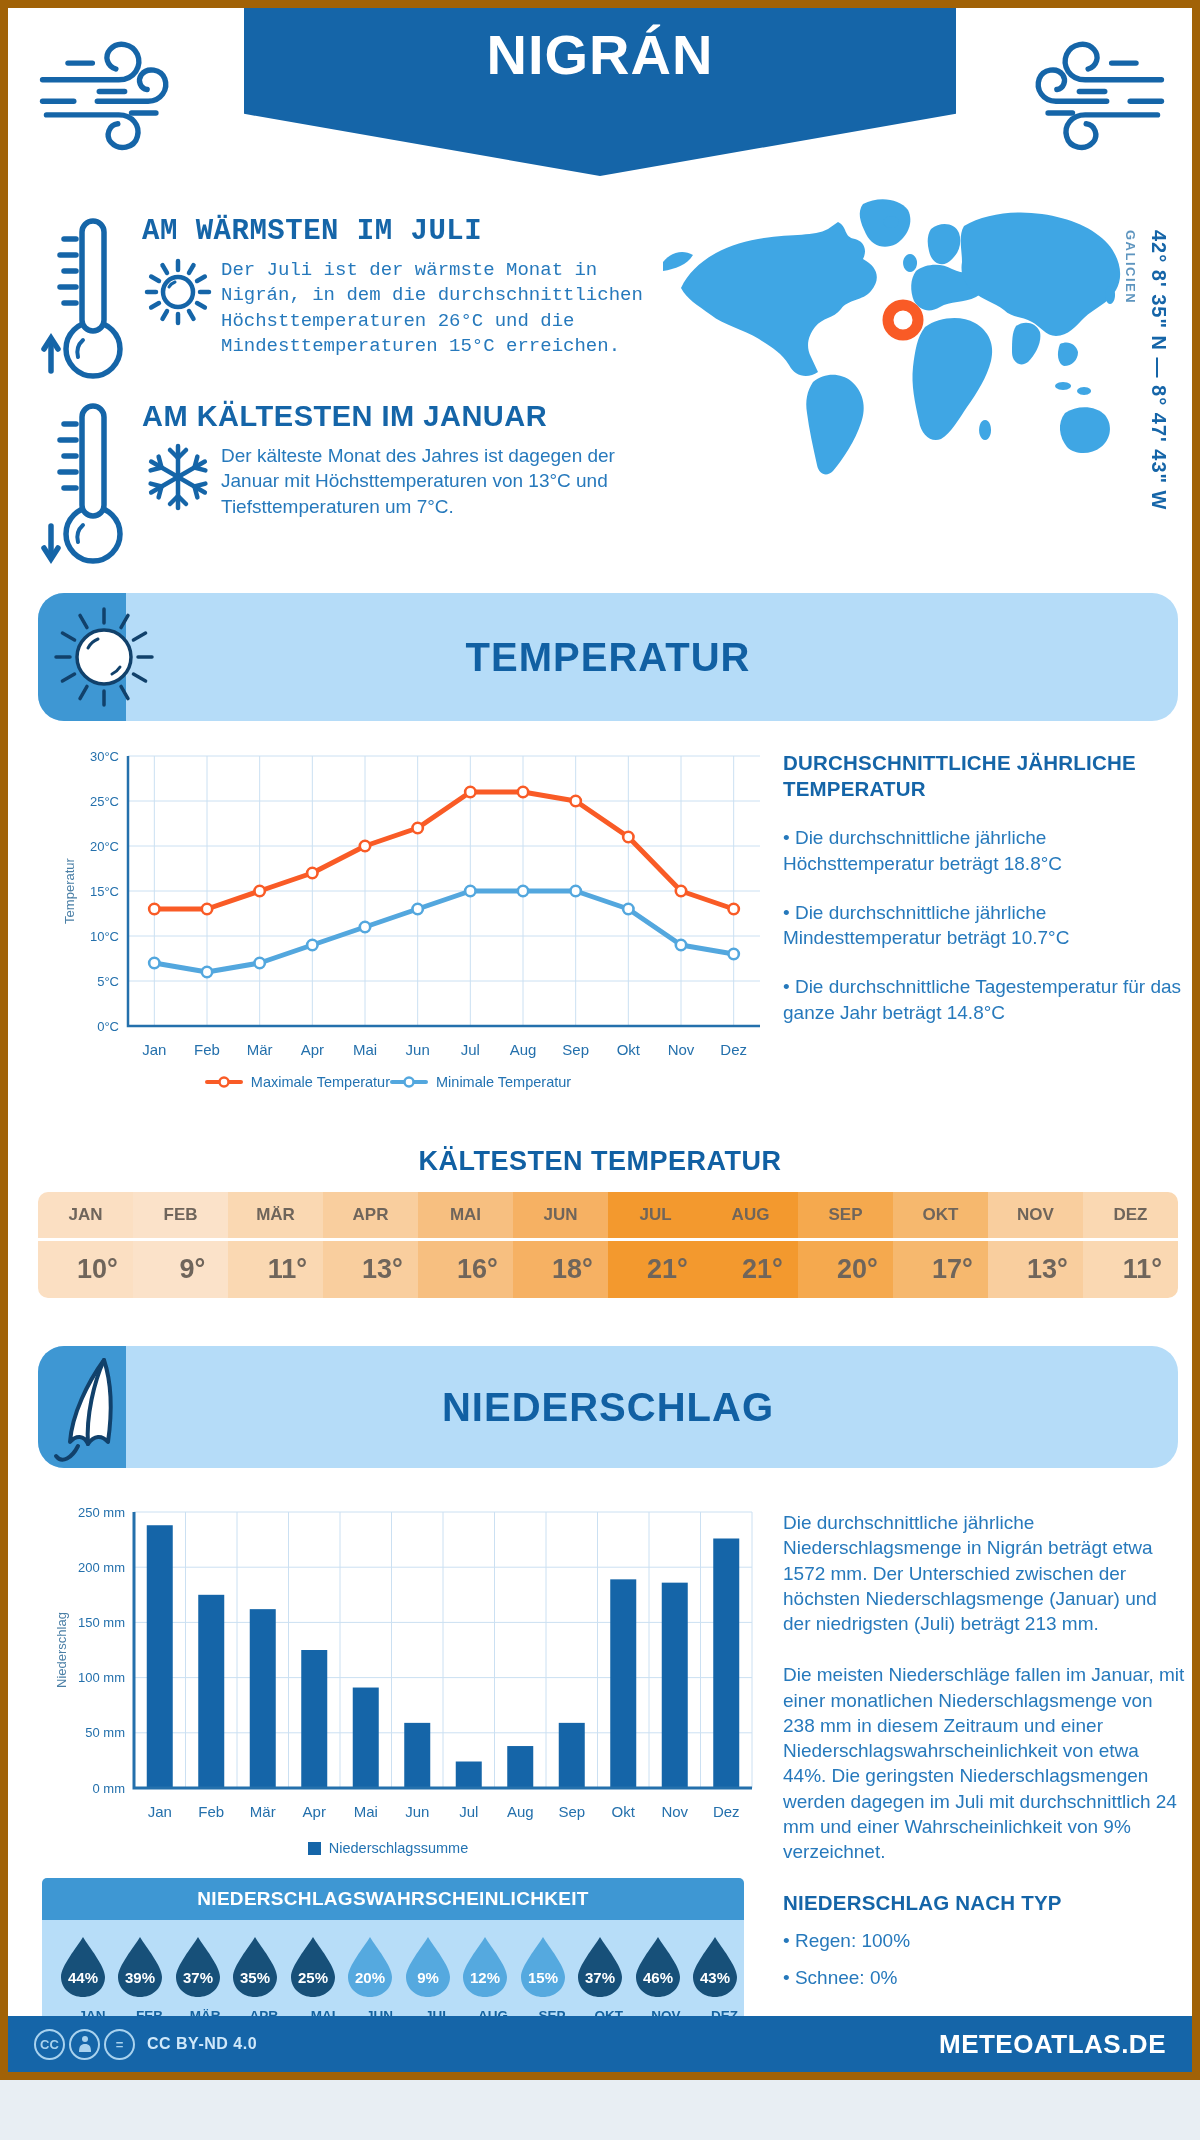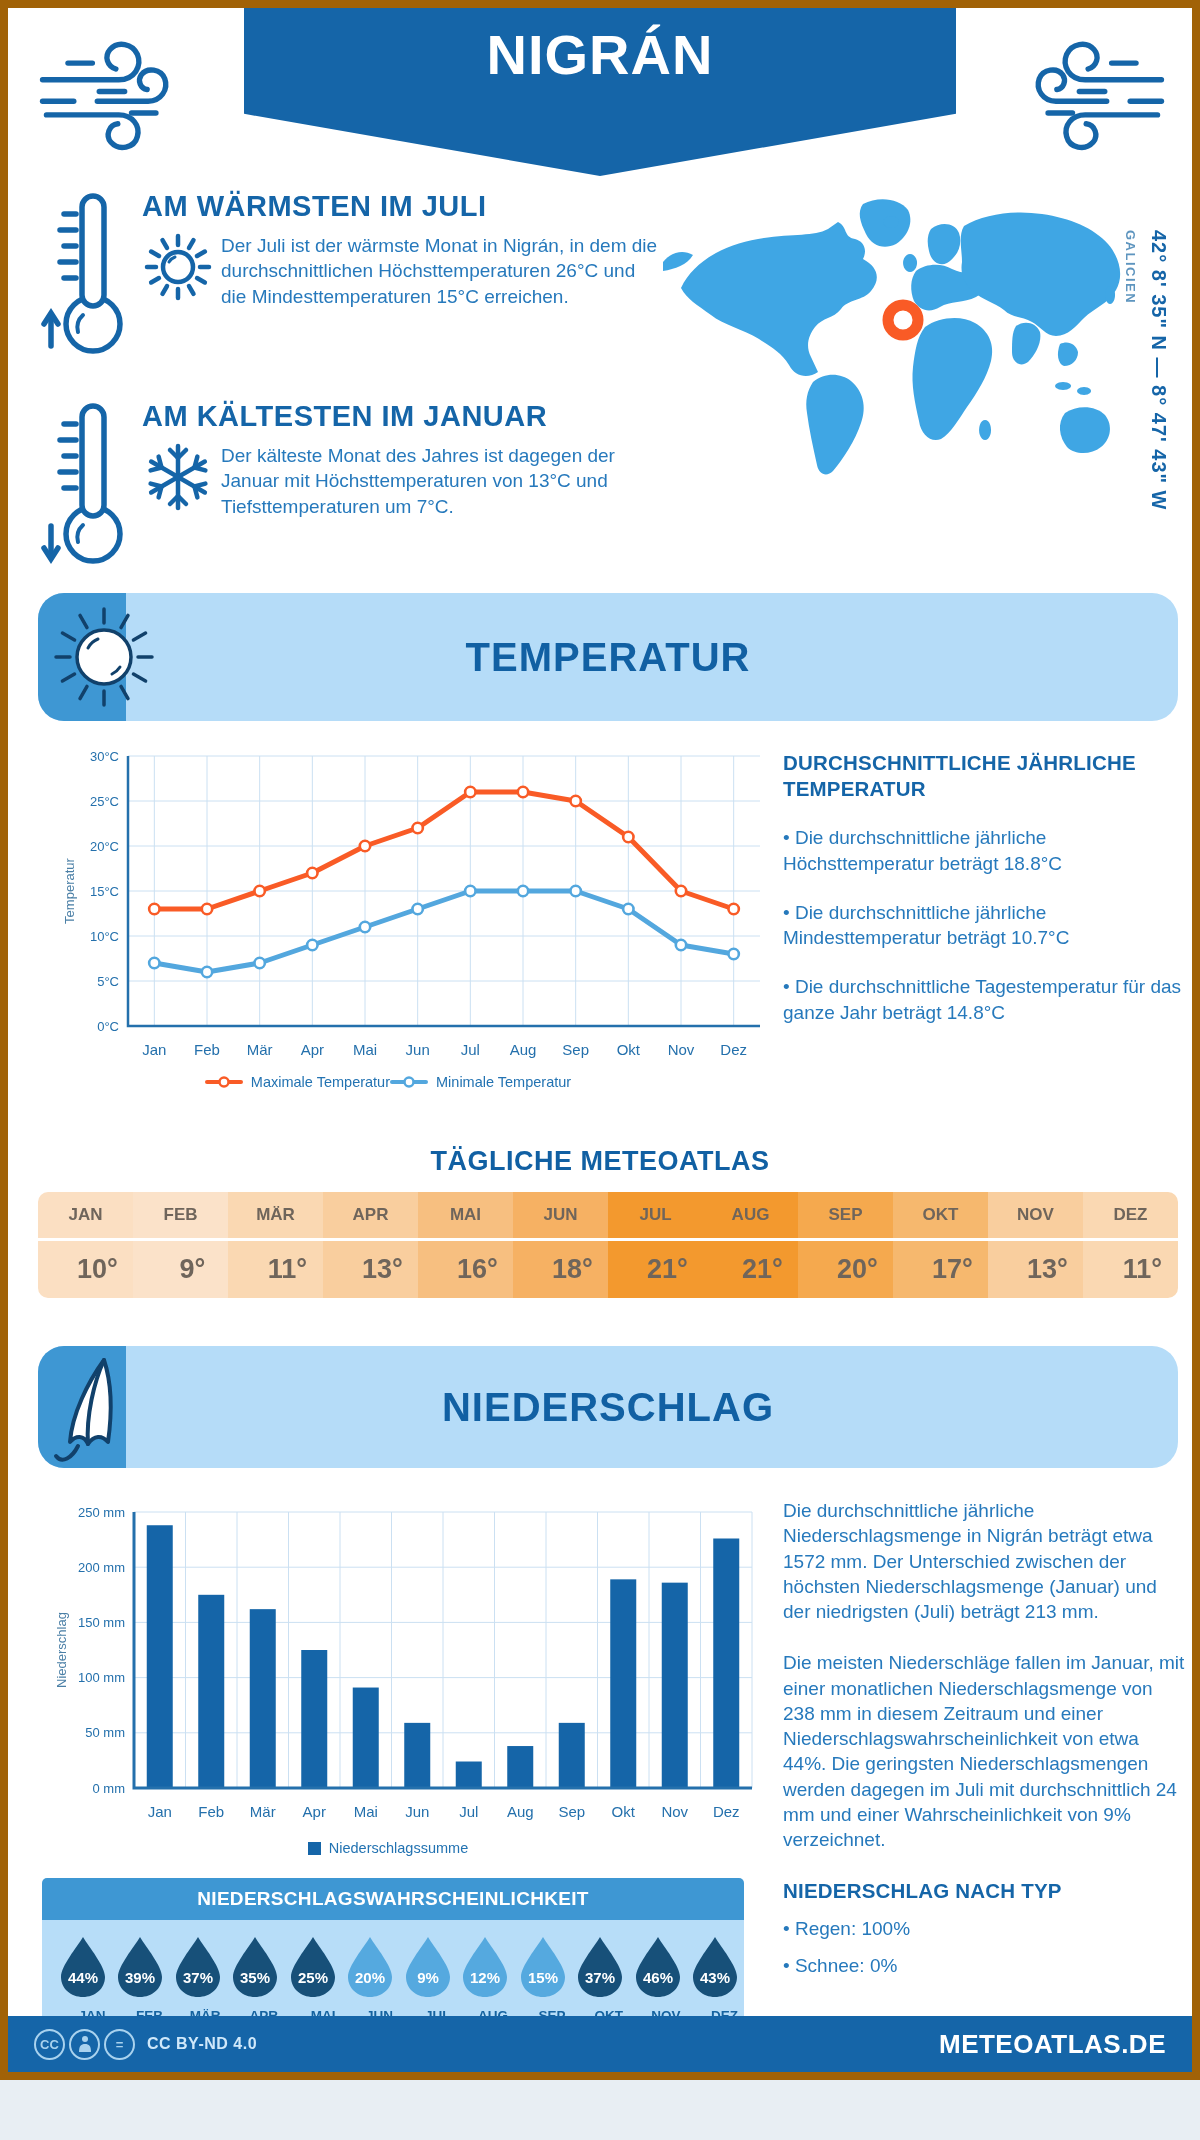--- a/index.html
+++ b/index.html
@@ -18,21 +18,21 @@
     clip-path:polygon(0 0,100% 0,100% 63%,50% 100%,0 63%);
   }
   .banner-top h1{margin:14px 0 0;font-size:56px;letter-spacing:1px;}
   .banner-top .sub{font-size:19px;letter-spacing:3px;margin-top:2px;font-weight:bold;}
   .wind{position:absolute;top:16px;}
   .wind.left{left:28px;}
   .wind.right{left:1012px;transform:scaleX(-1);}
 
   
   .info-block{position:absolute;left:32px;width:640px;display:flex;gap:10px;}
-  .info-block.warm{top:176px;}
+  .info-block.warm{top:201px;font-family:Liberation Mono, monospace;}
   .info-block.cold{top:386px;}
   .info-content h2{margin:6px 0 8px;font-size:29px;color:#1565A8;letter-spacing:0.5px;}
   .info-row{display:flex;gap:7px;align-items:flex-start;}
   .info-row p{margin:2px 0 0;width:442px;font-size:19px;line-height:1.34;color:#2679BC;}
 
   
   .map{position:absolute;left:655px;top:158px;width:470px;height:325px;}
   .geo{
     position:absolute;right:22px;top:222px;height:420px;
     writing-mode:vertical-rl;display:flex;flex-direction:column;gap:9px;
@@ -62,21 +62,21 @@
   .legend.l2{top:1832px;}
   .legend-item{display:flex;align-items:center;gap:8px;}
   .legend-item span{font-size:14.5px;color:#2373B2;}
   .legend-swatch-sq{width:13px;height:13px;display:inline-block;}
 
   
   .stats{position:absolute;left:775px;top:742px;width:402px;}
   .stats h3,.precip-text h3{margin:0;font-size:20.5px;color:#1565A8;line-height:1.25;letter-spacing:0.2px;}
   .stats p{margin:24px 0 0;font-size:19px;line-height:1.33;color:#2679BC;}
   .precip-text{position:absolute;left:775px;top:1490px;width:402px;}
-  .precip-text p{margin:0 0 26px;font-size:19px;line-height:1.33;color:#2679BC;}
+  .precip-text p{margin:12px 0 26px;font-size:19px;line-height:1.33;color:#2679BC;}
   .precip-text h3{margin-top:4px;}
   .precip-text .ptype{margin:12px 0 0;font-size:19px;color:#2679BC;}
 
   
   .daily-title{position:absolute;top:1138px;left:0;right:0;text-align:center;
     font-size:27px;font-weight:bold;color:#1160A3;letter-spacing:0.5px;}
   .daily-table{
     position:absolute;left:30px;top:1184px;width:1140px;
     display:grid;grid-template-columns:repeat(12,1fr);
     border-radius:10px;overflow:hidden;
@@ -354,21 +354,21 @@
 
   <div class="stats">
     <h3>DURCHSCHNITTLICHE JÄHRLICHE TEMPERATUR</h3>
     <div id="statsList">
         <p>• Die durchschnittliche jährliche Höchsttemperatur beträgt 18.8°C</p>
         <p>• Die durchschnittliche jährliche Mindesttemperatur beträgt 10.7°C</p>
         <p>• Die durchschnittliche Tagestemperatur für das ganze Jahr beträgt 14.8°C</p>
       </div>
   </div>
 
-  <div class="daily-title">TÄGLICHE METEOATLAS</div>
+  <div class="daily-title">KÄLTESTEN TEMPERATUR</div>
   <div class="daily-table" id="dailyTable">
       <div class="day-col" style="background: rgb(251, 223, 194);">
         <div class="day-m">JAN</div>
         <div class="day-v">10°</div>
       </div>
       <div class="day-col" style="background: rgb(251, 226, 201);">
         <div class="day-m">FEB</div>
         <div class="day-v">9°</div>
       </div>
       <div class="day-col" style="background: rgb(250, 216, 178);">

